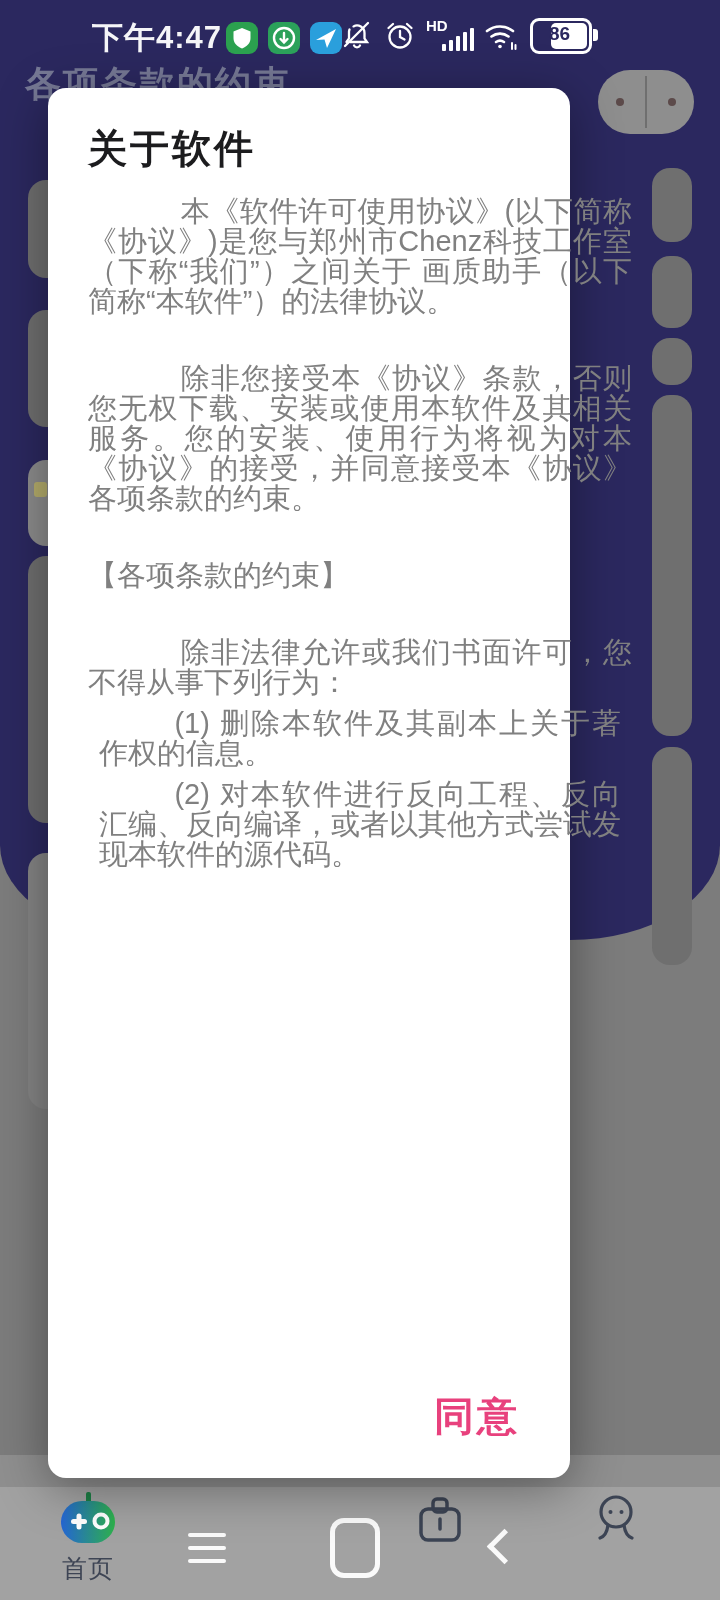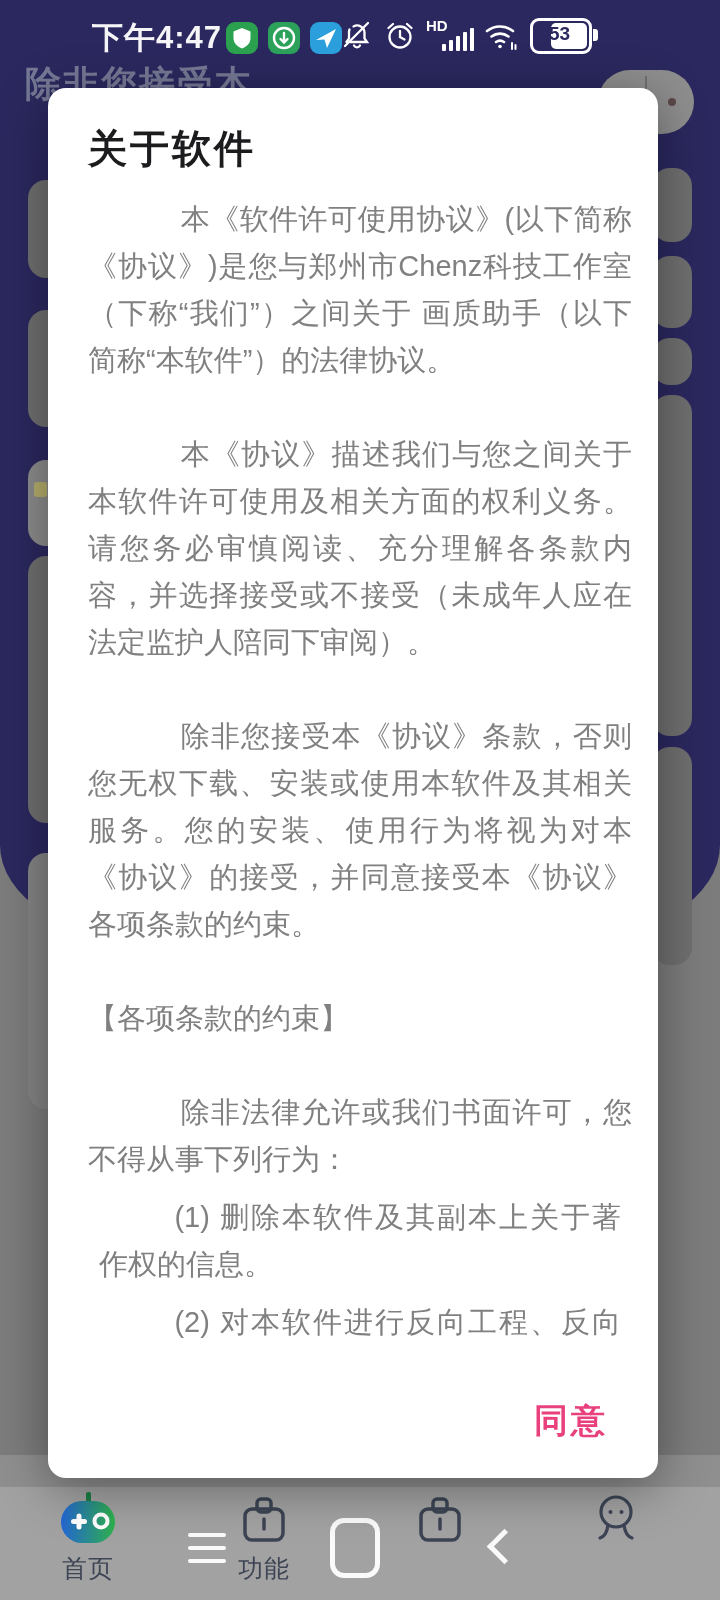--- a/index.html
+++ b/index.html
@@ -46,44 +46,44 @@
   .navshade{position:absolute;left:0;top:1455px;width:720px;height:32px;background:#8f8f8f;z-index:2;}
   .tab{position:absolute;top:1490px;width:140px;text-align:center;z-index:6;}
   .tab .ic{height:56px;display:flex;align-items:flex-end;justify-content:center;}
   .tab .lbl{margin-top:6px;font-size:25px;color:#3d4454;letter-spacing:1px;}
   .sysbtn{position:absolute;z-index:7;}
   .recents i{display:block;width:38px;height:4px;background:#fafafa;border-radius:2px;margin:9px 0;}
   .homebtn{width:40px;height:50px;border:5px solid #fafafa;border-radius:14px;}
   .backbtn{width:20px;height:20px;border-left:5px solid #fafafa;border-bottom:5px solid #fafafa;transform:rotate(45deg);}
   
   .dialog{
-    position:absolute;left:48px;top:88px;width:610px;height:1390px;background:#ffffff;
+    position:absolute;left:48px;top:88px;width:522px;height:1390px;background:#ffffff;
     border-radius:18px;z-index:20;box-shadow:0 10px 50px rgba(0,0,0,.38);
   }
   .dlg-title{position:absolute;left:40px;top:34px;font-size:39px;font-weight:700;color:#1c1c1e;letter-spacing:3px;}
   .dlg-body{
     position:absolute;left:40px;top:108px;width:544px;height:1152px;overflow:hidden;
-    font-size:29px;line-height:47px;color:#808080;text-align:justify;word-break:break-all;
+    font-size:29px;line-height:30px;color:#808080;text-align:justify;word-break:break-all;
   }
   .para{margin:47px 0 0 0;text-indent:3.2em;}
   .para.first{margin-top:0;}
   .heading{margin:47px 0 0 0;text-indent:0;}
   .item{margin:11px;text-indent:2.6em;}
   .agree{
-    position:absolute;right:50px;bottom:34px;font-size:34px;font-weight:600;letter-spacing:3px;
+    position:absolute;right:50px;bottom:34px;font-size:40px;font-weight:600;letter-spacing:3px;
     background:none;border:none;padding:0;cursor:pointer;
   }
 </style>
 </head>
 <body>
 
 <div class="screen">
 
   <div class="bg-top"></div>
-  <div class="bg-apptitle">除非您接受本</div>
+  <div class="bg-apptitle">各项条款的约束</div>
 
   <div class="capsule">
     <span class="dot" style="left:18px"></span>
     <span class="div"></span>
     <span class="dot" style="left:70px"></span>
   </div>
 
   <div class="card left" style="top:180px;height:98px"></div>
   <div class="card left" style="top:310px;height:117px"></div>
   <div class="card left" style="top:460px;height:86px;background:#8c8c8c">
@@ -141,21 +141,21 @@
       </span>
       <svg width="36" height="30" viewBox="0 0 36 30" fill="none" stroke="#fff" stroke-width="2.6" stroke-linecap="round">
         <path d="M3 10 a21 21 0 0 1 26 0"></path>
         <path d="M7.5 15.5 a14 14 0 0 1 17 0"></path>
         <path d="M12 21 a7 7 0 0 1 8 0"></path>
         <circle cx="16" cy="25.5" r="1.8" fill="#fff" stroke="none"></circle>
         <path d="M28 22 v6 M31.5 24 v4" stroke-width="2"></path>
       </svg>
       <span class="batt">
         <span class="fill"></span>
-        <span class="num">53</span>
+        <span class="num">86</span>
         <span class="cap"></span>
       </span>
     </span>
   </div>
 
   <div class="navshade"></div>
   <div class="navbar"></div>
 
   <div class="tab" style="left:18px">
     <div class="ic">
@@ -169,30 +169,20 @@
         <rect x="27" y="0" width="5" height="12" rx="2" fill="#1c7f45"></rect>
         <rect x="2" y="9" width="54" height="42" rx="21" fill="url(#g1)"></rect>
         <rect x="12" y="27" width="16" height="5" rx="2.5" fill="#fff"></rect>
         <rect x="17.5" y="21.5" width="5" height="16" rx="2.5" fill="#fff"></rect>
         <circle cx="42" cy="29" r="6.5" stroke="#fff" stroke-width="4" fill="none"></circle>
       </svg>
     </div>
     <div class="lbl">首页</div>
   </div>
 
-  <div class="tab" style="left:194px">
-    <div class="ic">
-      <svg width="50" height="50" viewBox="0 0 50 50" fill="none" stroke="#3c4454" stroke-width="3.5" stroke-linecap="round">
-        <rect x="18" y="3" width="14" height="13" rx="4"></rect>
-        <rect x="6" y="13" width="38" height="31" rx="7"></rect>
-        <path d="M25 23 v10"></path>
-      </svg>
-    </div>
-    <div class="lbl">功能</div>
-  </div>
 
   <div class="tab" style="left:370px">
     <div class="ic">
       <svg width="50" height="50" viewBox="0 0 50 50" fill="none" stroke="#3c4454" stroke-width="3.5" stroke-linecap="round">
         <rect x="18" y="3" width="14" height="13" rx="4"></rect>
         <rect x="6" y="13" width="38" height="31" rx="7"></rect>
         <path d="M25 23 v10"></path>
       </svg>
     </div>
   </div>
@@ -214,21 +204,20 @@
       <i></i>
       <i></i>
   </div>
   <div class="sysbtn homebtn" style="left:330px;top:1518px"></div>
   <div class="sysbtn backbtn" style="left:492px;top:1534px"></div>
 
   <div class="dialog">
     <div class="dlg-title">关于软件</div>
     <div class="dlg-body">
       <p class="para first">本《软件许可使用协议》(以下简称《协议》)是您与郑州市Chenz科技工作室（下称“我们”）之间关于 画质助手（以下简称“本软件”）的法律协议。</p>
-      <p class="para">本《协议》描述我们与您之间关于本软件许可使用及相关方面的权利义务。请您务必审慎阅读、充分理解各条款内容，并选择接受或不接受（未成年人应在法定监护人陪同下审阅）。</p>
       <p class="para">除非您接受本《协议》条款，否则您无权下载、安装或使用本软件及其相关服务。您的安装、使用行为将视为对本《协议》的接受，并同意接受本《协议》各项条款的约束。</p>
       <p class="heading">【各项条款的约束】</p>
       <p class="para">除非法律允许或我们书面许可，您不得从事下列行为：</p>
       <p class="item">(1) 删除本软件及其副本上关于著作权的信息。</p>
       <p class="item">(2) 对本软件进行反向工程、反向汇编、反向编译，或者以其他方式尝试发现本软件的源代码。</p>
 
     </div>
     <button class="agree" style="color: rgb(232, 65, 125);">同意</button>
   </div>
 

